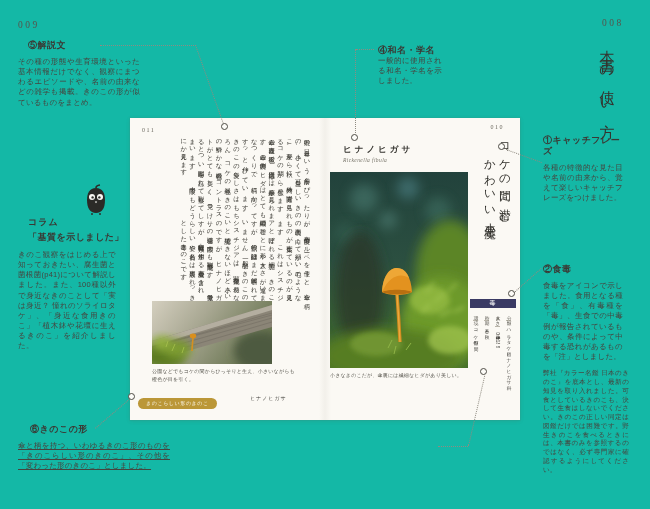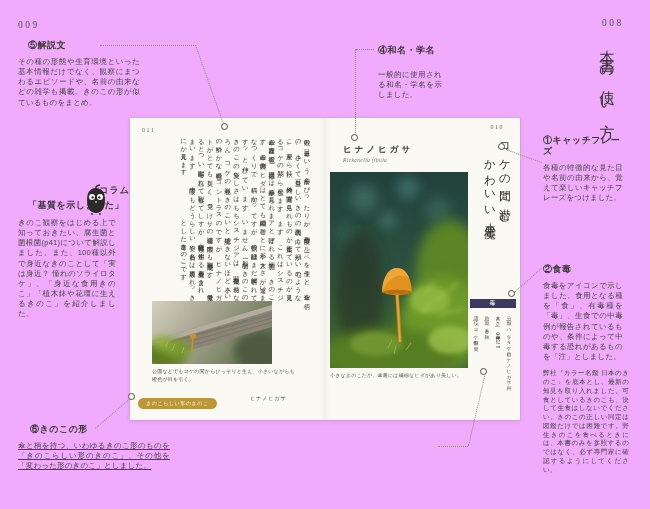--- a/index.html
+++ b/index.html
@@ -1,16 +1,16 @@
 <!DOCTYPE html>
 <html><head>
 <meta charset="utf-8">
 <style>
   html,body{margin:0;padding:0;}
-  .canvas{position:relative;width:650px;height:509px;background:#f0abfc;overflow:hidden;
+  .canvas{position:relative;width:650px;height:509px;background:#14b8a6;overflow:hidden;
           font-family:"Liberation Sans",sans-serif;color:#45443f;}
   .abs{position:absolute;}
 
   
   .folio{font-family:"Liberation Serif",serif;font-size:9.5px;letter-spacing:2.5px;color:#56534b;}
   .main-title{writing-mode:vertical-rl;font-family:"Liberation Serif",serif;font-size:15px;
               letter-spacing:8px;color:#34332e;}
 
   
   .ann-h{font-size:9px;font-weight:bold;color:#3a3934;letter-spacing:0.5px;line-height:1.2;}
@@ -73,33 +73,33 @@
         <path d="M12,4 C5.5,4 3,9 3,16 C3,24 6,29 12,29 C18,29 21,24 21,16 C21,9 18.5,4 12,4 Z" fill="#2b2a27"></path>
         <path d="M12,4 C12,2 14,1.2 16,1" stroke="#2b2a27" stroke-width="1.6" fill="none"></path>
         <circle cx="8" cy="13" r="3" fill="#fbf9f4"></circle>
           <circle cx="16" cy="13" r="3" fill="#fbf9f4"></circle>
         <circle cx="8.6" cy="13.4" r="1.2" fill="#2b2a27"></circle>
           <circle cx="15.4" cy="13.4" r="1.2" fill="#2b2a27"></circle>
         <path d="M10.8,17.5 L13.2,17.5 L12,19.3 Z" fill="#fbf9f4"></path>
         <path d="M8,29 L8,31 M16,29 L16,31" stroke="#2b2a27" stroke-width="1.4"></path>
       </svg>
     </span>
-    <div class="col-label" style="margin-left:10px;text-align:right;">コラム</div>
+    <div class="col-label" style="margin-top:32px;margin-left:10px;">コラム</div>
     <div class="ann-h" style="margin-left:10px;margin-top:3px;">「基質を示しました」</div>
     <div class="ann-b" style="margin-top:7px;width:98px;">きのこ観察をはじめる上で知っておきたい、腐生菌と菌根菌(p41)について解説しました。また、100種以外で身近なきのことして「実は身近？ 憧れのソライロタケ」、「身近な食用きのこ」「植木鉢や花壇に生えるきのこ」を紹介しました。</div>
   </div>
 
   <div class="abs" style="left:18px;top:424px;width:172px;">
     <div class="ann-h" style="margin-left:12px;">⑥きのこの形</div>
     <div class="ann-b" style="margin-top:6px;width:152px;text-decoration:underline;">傘と柄を持つ、いわゆるきのこ形のものを「きのこらしい形のきのこ」、その他を「変わった形のきのこ」としました。</div>
   </div>
 
   <div class="abs" style="left:378px;top:45px;width:72px;">
     <div class="ann-h">④和名・学名</div>
-    <div class="ann-b" style="margin-top:14px;width:64px;">一般的に使用される和名・学名を示しました。</div>
+    <div class="ann-b" style="margin-top:0;width:64px;">一般的に使用される和名・学名を示しました。</div>
   </div>
 
 
   <div class="abs" style="left:543px;top:135px;width:86px;">
     <div class="ann-h">①キャッチフレーズ</div>
     <div class="ann-b" style="margin-top:6px;width:80px;">各種の特徴的な見た目や名前の由来から、覚えて楽しいキャッチフレーズをつけました。</div>
   </div>
 
   <div class="abs" style="left:543px;top:264px;width:88px;">
     <div class="ann-h">②食毒</div>

